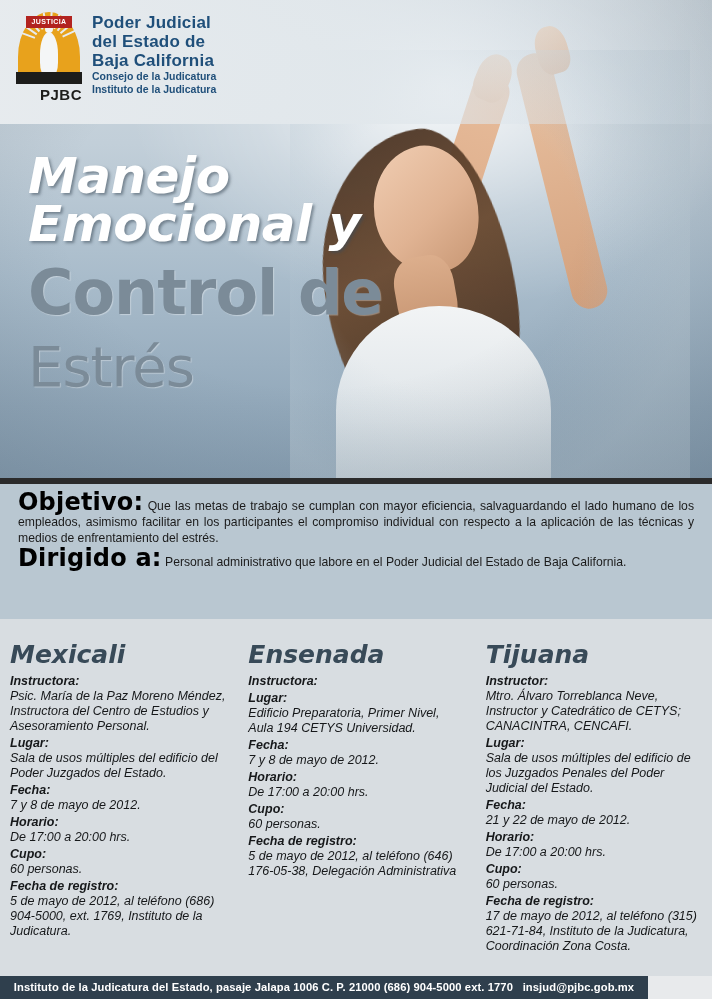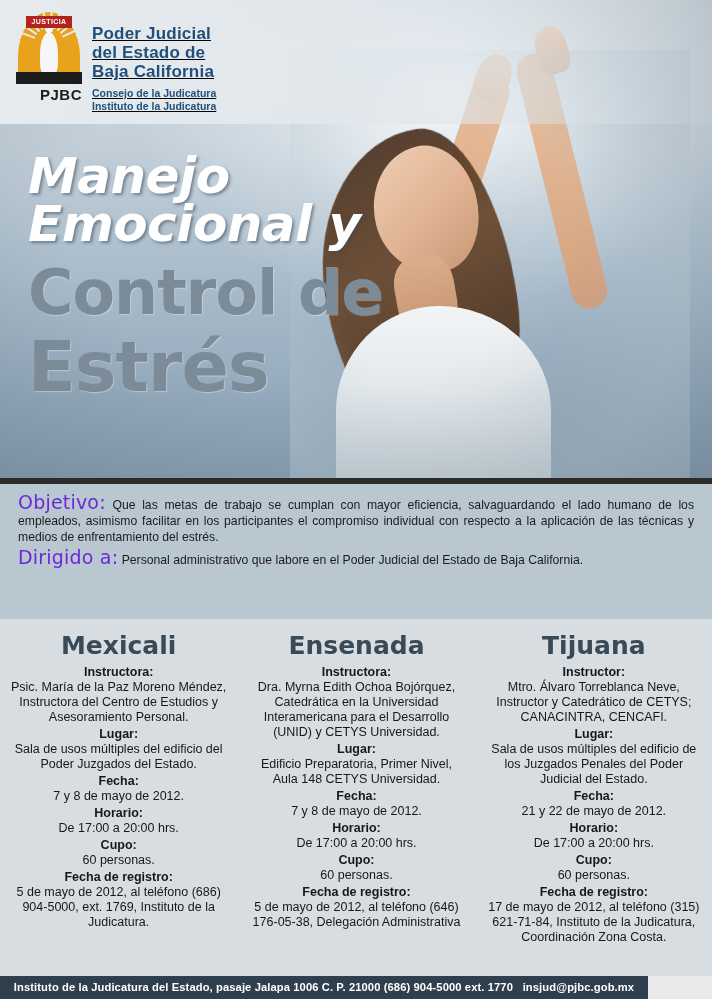--- a/index.html
+++ b/index.html
@@ -226,32 +226,30 @@
     width: 66px;
     text-align: center;
     font-size: 15px;
     font-weight: bold;
     color: #1d1d1b;
     letter-spacing: 0.5px;
   }
   .logo-text {
     position: absolute;
     left: 92px;
-    top: 24px;
-    text-decoration: underline;
+    top: 13px;
   }
   .logo-line {
     font-weight: bold;
     color: #1f4f7a;
     font-size: 17px;
     line-height: 19px;
     letter-spacing: 0.2px;
   }
   .logo-sub {
-    margin-top: 6px;
     color: #1f4f7a;
     font-size: 10.5px;
     line-height: 13px;
     font-weight: bold;
   }
 
   
   .title-block {
     position: absolute;
     left: 28px;
@@ -273,22 +271,22 @@
     font-family: "DejaVu Sans", sans-serif;
     font-weight: bold;
     font-size: 62px;
     line-height: 66px;
     color: #7b8b98;
     letter-spacing: -1px;
     text-shadow: 1px 1px 1px rgba(255,255,255,0.35);
   }
   .title-4 {
     font-family: "DejaVu Sans", sans-serif;
-    font-weight: bold;
-    font-size: 70px;
+    font-weight: normal;
+    font-size: 56px;
     line-height: 82px;
     color: #7b8b98;
     letter-spacing: -1px;
     text-shadow: 1px 1px 1px rgba(255,255,255,0.35);
   }
 
   
   .divider {
     position: absolute;
     left: 0;
@@ -311,44 +309,44 @@
   }
   .info p {
     margin: 0 0 4px 0;
     font-size: 12.2px;
     line-height: 16px;
     color: #1b1b1b;
     text-align: justify;
   }
   .info .lead {
     font-family: "DejaVu Sans", sans-serif;
-    font-weight: normal;
-    font-size: 19px;
-    color: #6d28d9;
+    font-weight: bold;
+    font-size: 24px;
+    color: #000000;
     letter-spacing: 0.2px;
   }
   .info .block2 {
     margin-top: 0;
   }
 
   
   .cities {
     position: absolute;
     left: 0;
     top: 619px;
     width: 712px;
     height: 357px;
     display: flex;
     background: #d8dde1;
   }
   .city {
     flex: 1 1 33.33%;
-    padding: 12px 10px 0 10px;
+    padding: 21px 10px 0 10px;
     box-sizing: border-box;
-    text-align: center;
+    font-style: italic;
   }
   .city + .city {
     border-left: 1px solid rgba(120,135,148,0.0);
   }
   .city-name {
     font-family: "DejaVu Sans", sans-serif;
     font-weight: bold;
     font-size: 25px;
     line-height: 30px;
     color: #384a58;
@@ -487,25 +485,24 @@
       <div class="field">
         <span class="field-label">Fecha de registro:</span>
         <span class="field-value">5 de mayo de 2012, al teléfono  (686) 904-5000, ext. 1769, Instituto de la Judicatura.</span>
       </div>
     </div>
 
     <div class="city">
       <div class="city-name">Ensenada</div>
       <div class="field">
         <span class="field-label">Instructora:</span>
-        <span class="field-value">Dra. Myrna Edith Ochoa Bojórquez, Catedrática en la Universidad Interamericana para el Desarrollo (UNID) y CETYS Universidad.</span>
       </div>
       <div class="field">
         <span class="field-label">Lugar:</span>
-        <span class="field-value">Edificio Preparatoria, Primer Nivel, Aula 148 CETYS Universidad.</span>
+        <span class="field-value">Edificio Preparatoria, Primer Nivel, Aula 194 CETYS Universidad.</span>
       </div>
       <div class="field">
         <span class="field-label">Fecha:</span>
         <span class="field-value">7 y 8 de mayo de 2012.</span>
       </div>
       <div class="field">
         <span class="field-label">Horario:</span>
         <span class="field-value">De 17:00 a 20:00 hrs.</span>
       </div>
       <div class="field">

